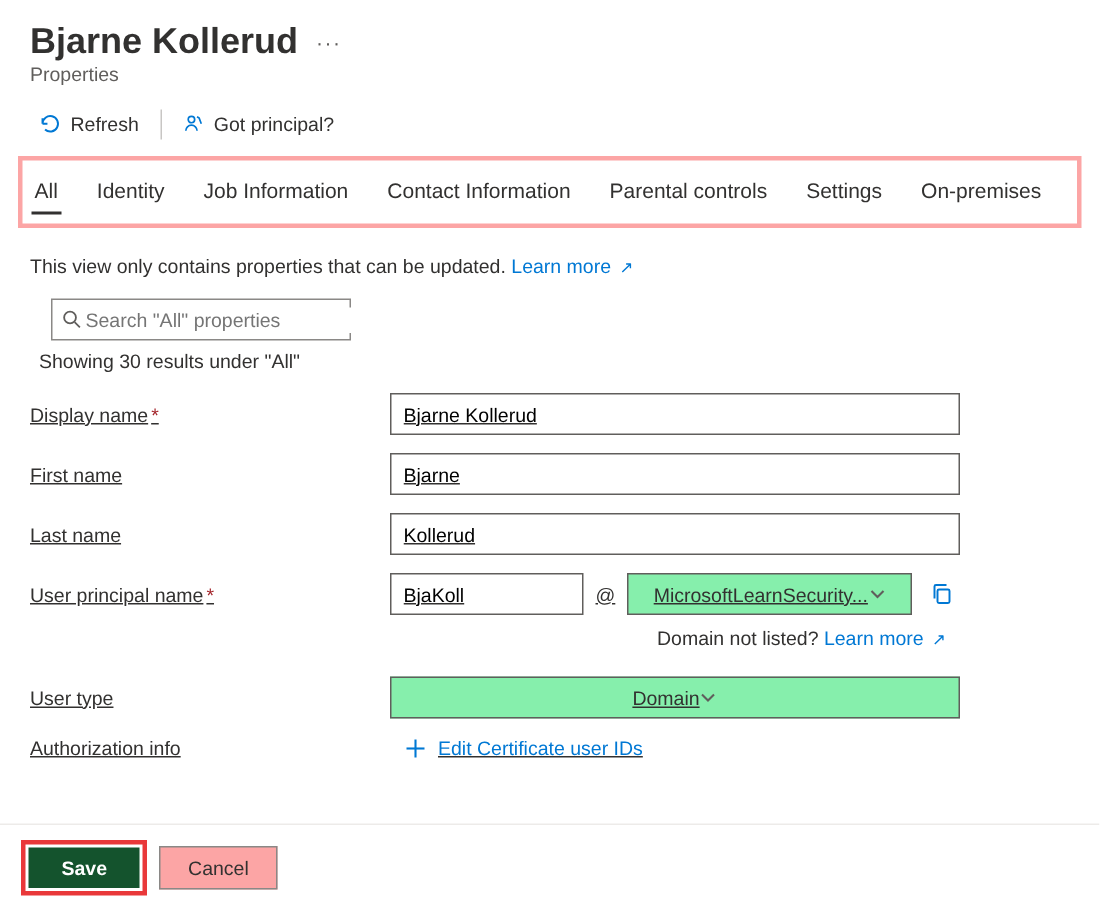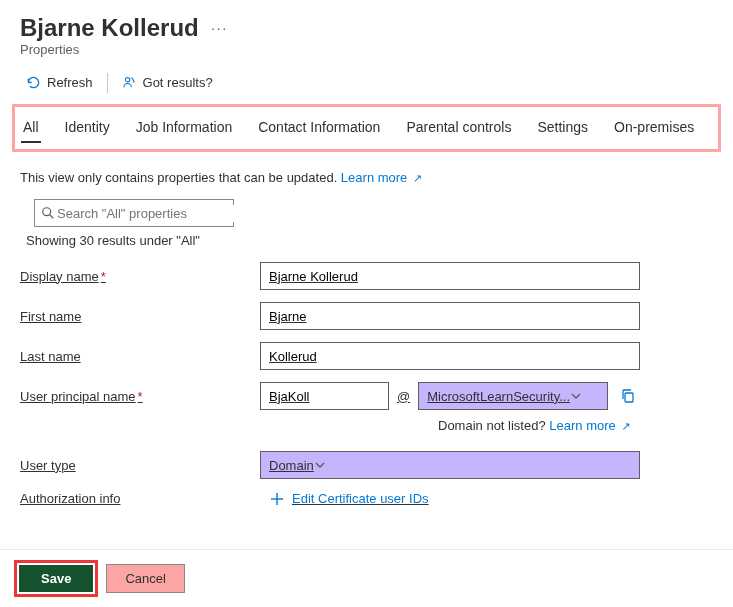--- a/index.html
+++ b/index.html
@@ -39,21 +39,21 @@
   .search-box { display:inline-flex; align-items:center; border:1px solid #8a8886; height:28px; width:200px; padding:0 6px; }
   .search-box input { border:none; outline:none; font-size:13px; flex:1; font-family:inherit;}
   .results-label { margin: 6px 0 14px 6px; font-size: 13px; color: #323130; }
 
   .form-row { display:flex; align-items:center; margin-bottom: 12px; text-decoration: underline; }
   .form-label { width: 240px; font-size: 13px; color: #323130; }
   .req { color: #a4262c; margin-left: 2px;}
   .text-input { border:1px solid #605e5c; height:28px; padding: 2px 8px; font-size:13px; font-family:inherit; width:380px; background:#fff;}
   .upn-local { width: 129px; border:1px solid #605e5c; height:28px; padding:2px 8px; font-size:13px; font-family:inherit;}
   .upn-at { margin: 0 8px; }
-  .select { display:inline-flex; align-items:center; justify-content:flex-start; border:1px solid #605e5c; height:28px; padding:2px 8px; font-size:13px; cursor:pointer; background:#c4b5fd;}
+  .select { display:inline-flex; align-items:center; justify-content:center; border:1px solid #605e5c; height:28px; padding:2px 8px; font-size:13px; cursor:pointer; background:#86efac;}
   .upn-domain { width: 190px; }
   .select.full { width: 380px; }
   .copy-btn { margin-left: 12px; color:#0078d4; cursor:pointer; }
   .domain-hint { margin-left: 418px; font-size:13px; margin-bottom: 18px; margin-top:-4px;}
   .edit-link { display:inline-flex; align-items:center; gap:8px; color:#0078d4; cursor:pointer; font-size:13px; margin-left:10px;}
 
   .footer { position:absolute; left:0; right:0; bottom:0; border-top:1px solid #edebe9; padding: 10px 14px; display:flex; gap:8px; background:#fff;}
   .save-wrap { border: 3px solid #e9383a; padding:2px; display:inline-block;}
   .btn-primary { background:#14532d; color:#fff; border:none; font-size:13px; font-weight:600; padding: 6px 22px; cursor:pointer; font-family:inherit;}
   .btn-secondary { background:#fca5a5; color:#323130; border:1px solid #8a8886; font-size:13px; padding:6px 18px; cursor:pointer; font-family:inherit; align-self:center;}
@@ -82,21 +82,21 @@
   </div>
   <div class="toolbar-sep"></div>
   <div class="toolbar-btn">
     <span class="icon">
       <svg width="15" height="15" viewBox="0 0 16 16" fill="none" stroke="#0078d4" stroke-width="1.2">
           <circle cx="6" cy="5" r="2.3"></circle>
           <path d="M2 13c0-2.2 1.8-4 4-4s4 1.8 4 4"></path>
           <path d="M10 3l1.5 1L13 8"></path>
         </svg>
     </span>
-    <span>Got results?</span>
+    <span>Got principal?</span>
   </div>
 </div>
 
 <div class="tabs-wrap">
   <div class="tabs">
     <div class="tab active">All</div>
     <div class="tab">Identity</div>
     <div class="tab">Job Information</div>
     <div class="tab">Contact Information</div>
     <div class="tab">Parental controls</div>

